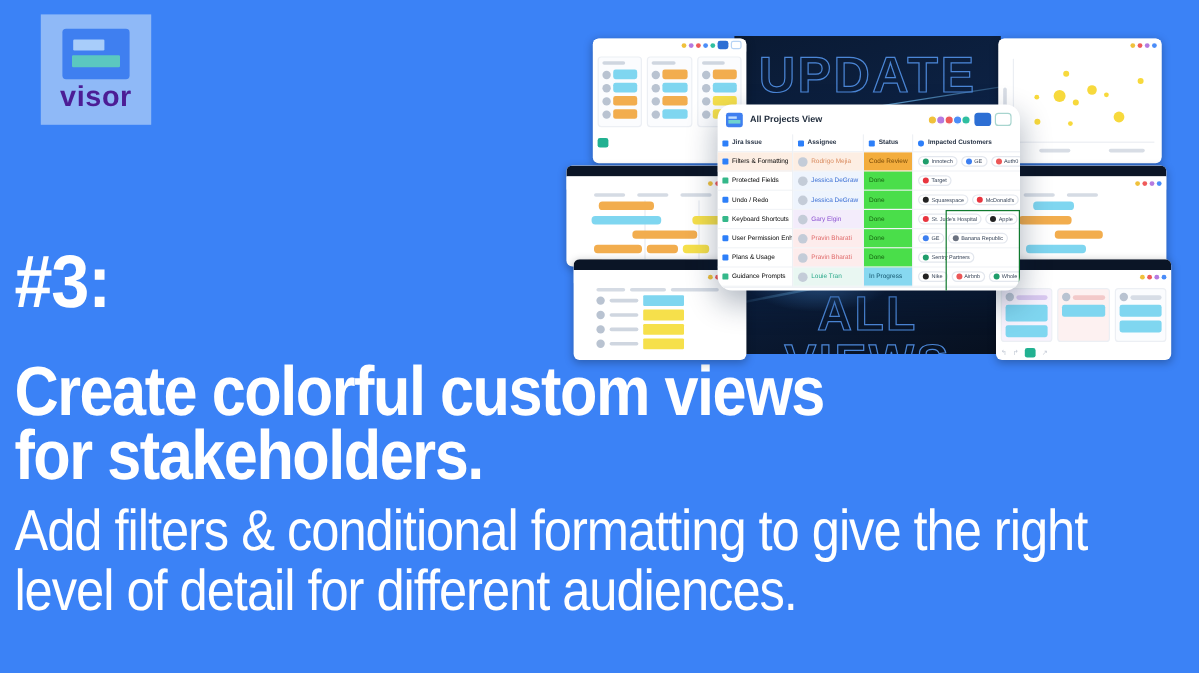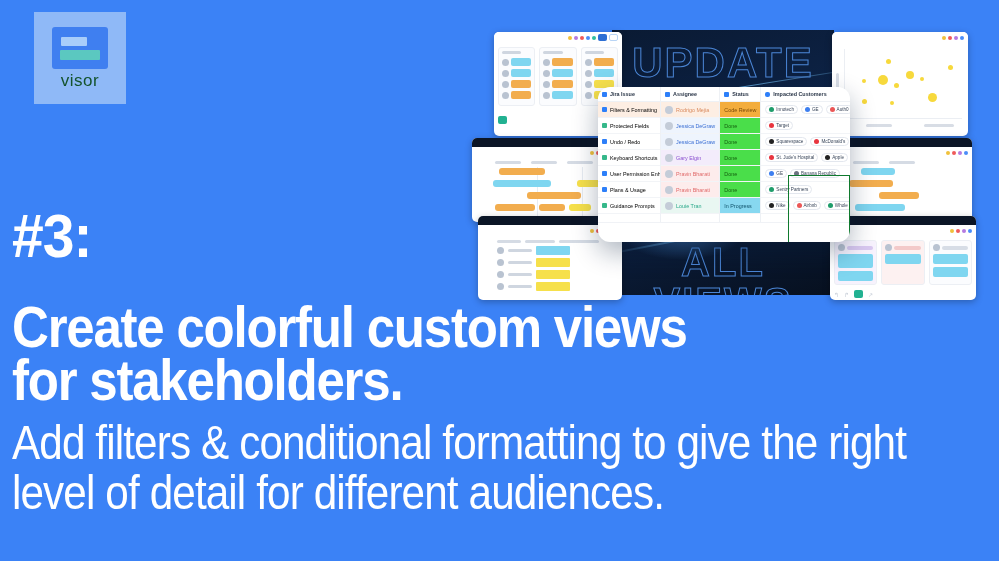--- a/index.html
+++ b/index.html
@@ -23,22 +23,22 @@
     width: 56px; height: 42px;
     background: #3f7ff0;
     border-radius: 3px;
     display: flex; flex-direction: column;
     align-items: center; justify-content: center;
     gap: 4px;
   }
   .logo-bar-top { width: 26px; height: 9px; background: #a8cdfa; border-radius: 1px; margin-right: 12px; }
   .logo-bar-bot { width: 40px; height: 10px; background: #5bc8c0; border-radius: 1px; }
   .logo-word {
-    font-size: 17px; font-weight: normal; letter-spacing: .5px;
-    color: #14532d; line-height: 1;
+    font-size: 24px; font-weight: bold; letter-spacing: .5px;
+    color: #4c1d95; line-height: 1;
   }
 
   
   .kicker {
     position: absolute; left: 12px; top: 205px;
     font-size: 62px; font-weight: bold; color: #ffffff;
     letter-spacing: -1px; line-height: 1;
     transform: scaleX(.92); transform-origin: left center;
   }
   .headline {
@@ -492,20 +492,36 @@
       <div style="margin-top:5px;display:flex;gap:5px;align-items:center">
         <span class="foot-ico">↰</span>
         <span class="foot-ico">↱</span>
         <span style="display:inline-block;width:9px;height:8px;border-radius:2px;background:#22b191"></span>
         <span class="foot-ico">↗</span>
       </div>
     </div>
   </div>
 
   <div class="panel">
+    <div class="panel-head">
+      <span class="panel-app-icon">
+        <span class="pai-a"></span>
+          <span class="pai-b"></span>
+      </span>
+      <span class="panel-title">All Projects View</span>
+      <span class="panel-head-right">
+        <span class="av-dot" style="background:#f0c13b"></span>
+        <span class="av-dot" style="background:#b57ae0;margin-left:-4px"></span>
+        <span class="av-dot" style="background:#ef5a5a;margin-left:-4px"></span>
+        <span class="av-dot" style="background:#4b8df8;margin-left:-4px"></span>
+        <span class="av-dot" style="background:#2fbfa0;margin-left:-4px"></span>
+        <span class="hbtn"></span>
+        <span class="hbtn ghost"></span>
+      </span>
+    </div>
 
     <div class="tbl">
 
       <div class="col col-jira">
         <div class="col-head">
           <span class="ch-ico" style="background:#2d7ff9;border-radius:1px"></span>
           <span>Jira Issue</span>
         </div>
         <div class="cell" style="background:#fdeee3">
             <span class="tag-ico" style="background:#2d7ff9"></span>

